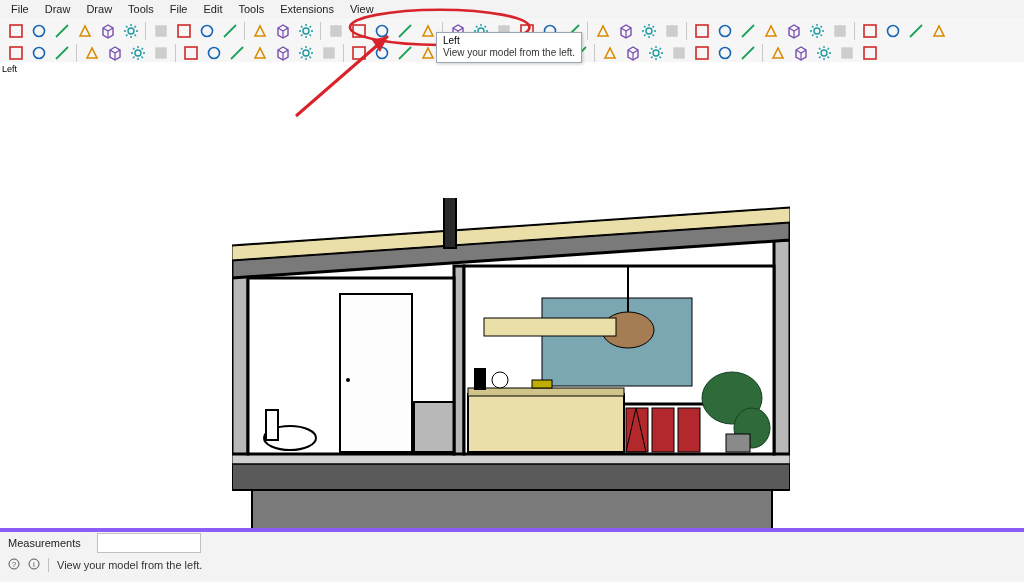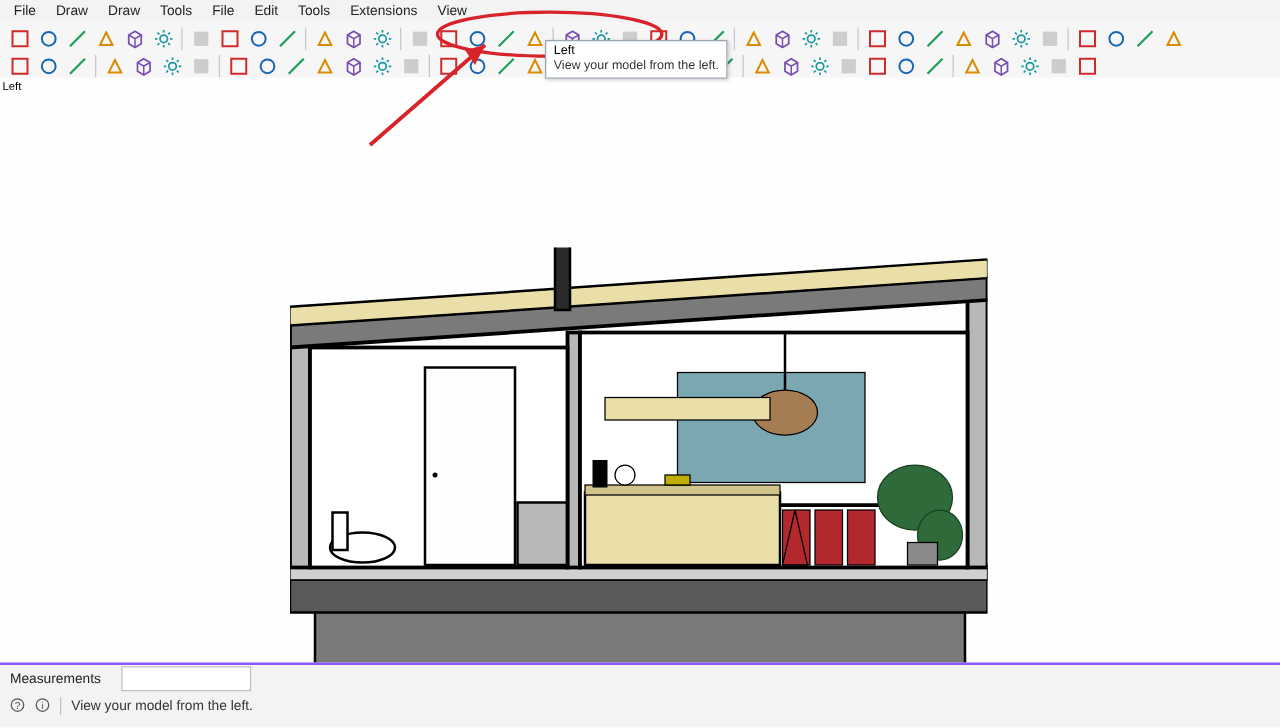--- a/index.html
+++ b/index.html
@@ -6,21 +6,21 @@
 .menu-bar{height:18px;background:#f3f3f3;display:flex;align-items:center;padding:0 4px;gap:2px;}
 .menu-item{padding:1px 7px;cursor:default;}
 .toolbar-area{background:#f6f6f6;border-bottom:1px solid #d0d0d0;padding:2px 4px 3px 4px;}
 .toolbar-row{display:flex;align-items:center;height:22px;}
 .tb-btn{width:21px;height:20px;display:flex;align-items:center;justify-content:center;margin:0 0px;border:1px solid transparent;}
 .tb-btn svg{width:16px;height:16px;}
 .sep{width:1px;height:18px;background:#c8c8c8;margin:0 3px;}
 .viewport-label{position:absolute;top:64px;left:2px;font-size:9px;color:#000;}
 .viewport{position:absolute;top:62px;left:0;width:1024px;height:468px;background:#fefeff;}
 .model-wrap{position:absolute;left:232px;top:136px;width:558px;height:350px;}
-.status-bar{position:absolute;bottom:0;left:0;width:1024px;height:50px;background:#f3f3f3;border-top:2px solid #8b5cf6;}
+.status-bar{position:absolute;bottom:0;left:0;width:1024px;height:50px;background:#f3f3f3;border-top:4px solid #8b5cf6;}
 .meas-row{display:flex;align-items:center;height:22px;padding-left:8px;gap:16px;}
 .meas-input{width:98px;height:16px;border:1px solid #c0c0c0;background:#fff;}
 .hint-row{display:flex;align-items:center;height:22px;padding-left:8px;gap:8px;font-size:11px;color:#333;}
 .circled{position:absolute;top:8px;left:334px;width:222px;height:44px;pointer-events:none;}
 .arrow{position:absolute;top:30px;left:290px;width:110px;height:90px;pointer-events:none;}
 .tooltip{position:absolute;top:32px;left:436px;background:#fff;border:1px solid #9aa6b2;box-shadow:1px 1px 3px rgba(0,0,0,0.2);padding:2px 6px 4px 6px;font-size:10px;z-index:50;}
 .tooltip .tt-title{font-weight:500;color:#000;}
 .tooltip .tt-body{color:#333;margin-top:1px;}
 </style>
 </head>

